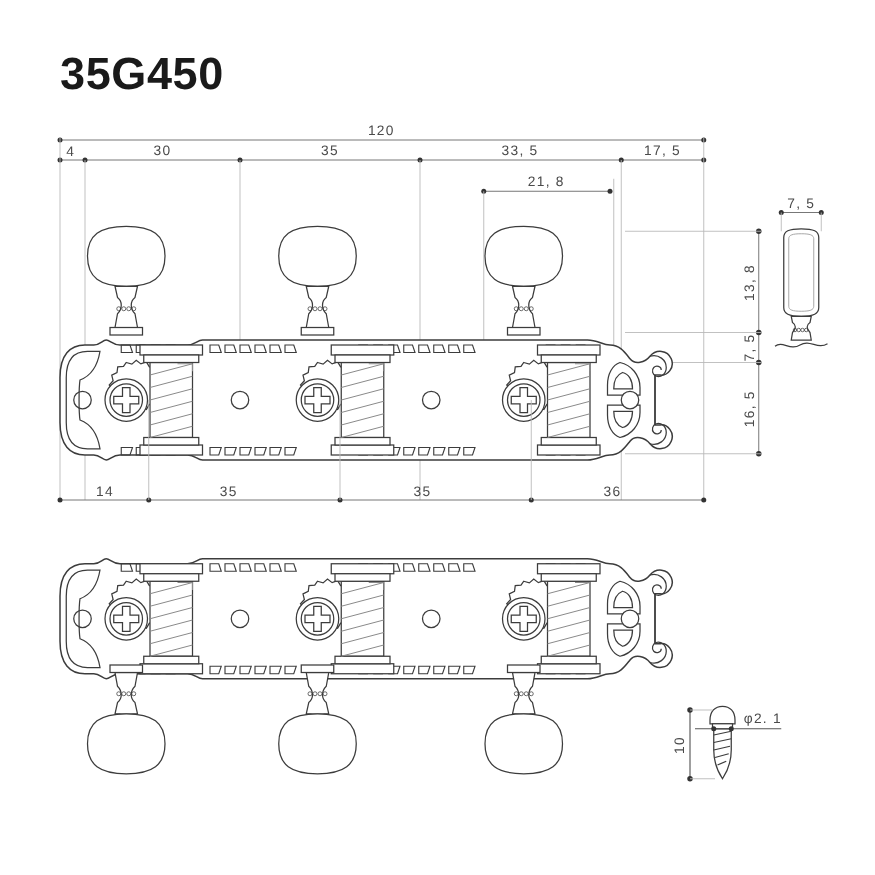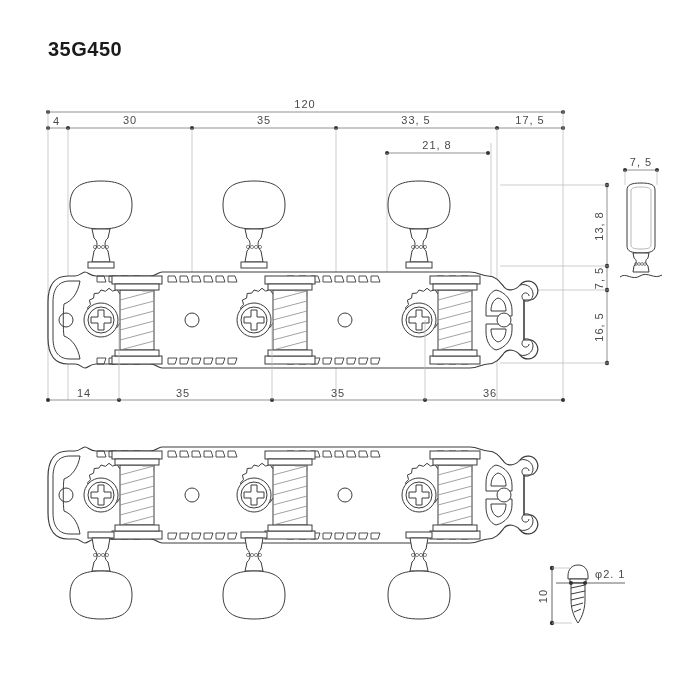--- a/index.html
+++ b/index.html
@@ -1,18 +1,18 @@
 <!DOCTYPE html>
 <html><head>
 <meta charset="utf-8">
 <style>
   html,body{margin:0;padding:0;background:#ffffff;}
   body{width:700px;height:700px;font-family:"Liberation Sans",sans-serif;overflow:hidden;}
   #stage{position:relative;width:700px;height:700px;background:#fff;}
-  #title{position:absolute;left:48px;top:38px;font-size:20px;font-weight:bold;color:#1a1a1a;letter-spacing:0.5px;}
+  #title{position:absolute;left:48px;top:38px;font-size:36px;font-weight:bold;color:#1a1a1a;letter-spacing:0.5px;}
   svg{position:absolute;left:0;top:0;}
   .dimtxt{font-family:"Liberation Sans",sans-serif;font-size:11px;fill:#4a4a4a;letter-spacing:1px;}
   .dimtxt-v{font-family:"Liberation Sans",sans-serif;font-size:11px;fill:#4a4a4a;letter-spacing:1px;}
 </style>
 </head>
 <body>
 
 <div id="stage">
 
   <div id="title">35G450</div>

